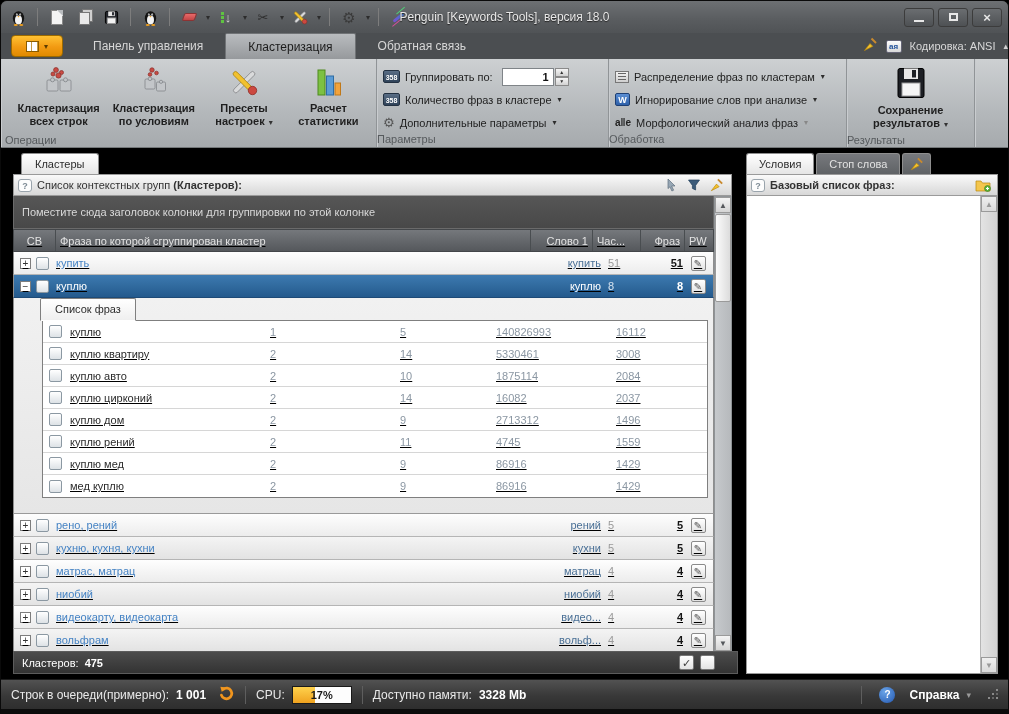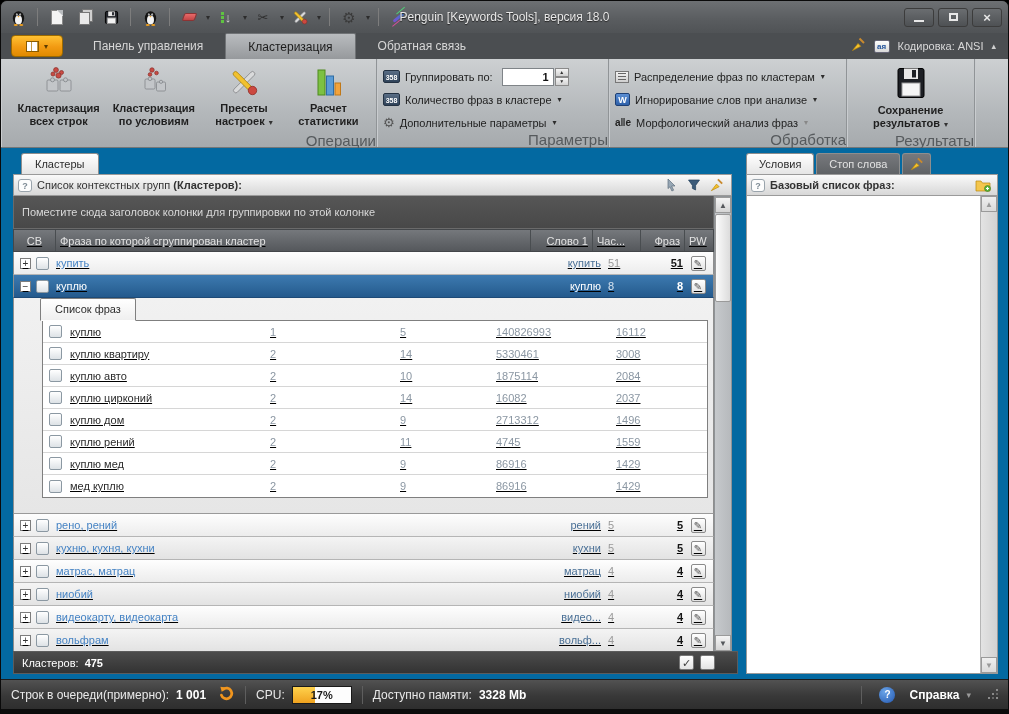--- a/index.html
+++ b/index.html
@@ -32,47 +32,47 @@
   .glyph { font-size:13px; color:#2e2e2e; line-height:1; }
 
   
   .tabrow { position:absolute; left:0; top:32px; width:100%; height:26px; background:#4b4e51; display:flex; align-items:flex-end; }
   .appmenu { width:52px; height:22px; margin:0 8px 0 10px; border-radius:4px; background:linear-gradient(#ffc133,#f29a12 55%,#e08a00); border:1px solid #9c6a00; display:flex; align-items:center; justify-content:center; gap:4px; margin-bottom:2px; }
   .appmenu .pages { width:13px; height:11px; background:#fff; border:1px solid #8a5c00; display:flex; }
   .appmenu .pages i { flex:1; border-right:1px solid #c89a40; }
   .appmenu .dd { color:#5c3c00; }
   .rtab { height:26px; padding:0 22px; display:flex; align-items:center; color:#d6d6d6; font-size:12px; }
   .rtab.active { background:linear-gradient(#b9bcbf,#96999c); color:#1c1c1c; border-radius:2px 2px 0 0; border:1px solid #707376; border-bottom:none; }
-  .tabrow-right { margin-left:auto; display:flex; align-items:center; gap:8px; padding-right:12px; color:#d8d8d8; font-size:11px; height:100%; }
+  .tabrow-right { margin-left:auto; display:flex; align-items:center; gap:8px; color:#d8d8d8; font-size:11px; height:100%; }
   .enc-ic { width:16px; height:13px; background:linear-gradient(#fdfdfd,#d8d8d8); border:1px solid #667; font-size:8px; line-height:11px; text-align:center; color:#23539c; font-weight:bold; border-radius:2px; }
   .chev { color:#cfcfcf; font-size:9px; }
 
   
   .ribbon { position:absolute; left:0; top:58px; width:100%; height:89px; background:linear-gradient(#cdd0d2,#b4b8bb 60%,#a6aaad); border-bottom:1px solid #737779; display:flex; }
   .rgroup { position:relative; height:100%; border-right:1px solid #909497; box-shadow:1px 0 0 #c9cccf inset; display:flex; flex-direction:column; }
   .rg-body { flex:1; display:flex; align-items:flex-start; padding:4px 6px 0 6px; }
-  .rg-label { height:17px; text-align:right; color:#565a5d; font-size:15px; line-height:15px; }
+  .rg-label { height:17px; text-align:left; color:#565a5d; font-size:11px; line-height:15px; }
   .bigbtn { width:96px; height:70px; display:flex; flex-direction:column; align-items:center; padding-top:2px; border-radius:3px; }
   .bigbtn .cap { font-size:11px; font-weight:bold; color:#1f1f1f; text-align:center; line-height:13px; margin-top:3px; }
   .bigbtn .cap .dd { font-size:8px; color:#333; }
   .rg-rows { display:flex; flex-direction:column; gap:4px; padding-top:4px; }
   .srow { display:flex; align-items:center; gap:5px; font-size:11px; color:#222; height:19px; }
   .badge358 { width:17px; height:13px; background:linear-gradient(#5a6e86,#2f4258); color:#fff; font-size:7px; font-weight:bold; text-align:center; line-height:13px; border-radius:2px; border:1px solid #233142; }
   .wicon { width:15px; height:13px; background:linear-gradient(#5b8fd4,#2d5fa8); color:#fff; font-size:9px; font-weight:bold; text-align:center; line-height:13px; border:1px solid #1d3f74; border-radius:2px; }
   .aeicon { font-size:10px; color:#222; font-weight:bold; letter-spacing:0; }
   .listicon { width:14px; height:12px; background:linear-gradient(#f2f2f2,#cfcfcf); border:1px solid #777; display:flex; flex-direction:column; justify-content:space-evenly; padding:0 2px; }
   .listicon i { height:1px; background:#666; }
   .gearsm { font-size:13px; color:#555; line-height:1; }
   .spinbox { display:flex; margin-left:4px; }
   .spin-input { width:52px; height:18px; background:#fff; border:1px solid #7f8488; font-size:11px; font-weight:bold; color:#111; text-align:right; padding:2px 4px 0 0; }
   .spin-ud { width:14px; height:18px; display:flex; flex-direction:column; margin-left:1px; }
   .spin-ud span { flex:1; background:linear-gradient(#f5f5f5,#d2d2d2); border:1px solid #8a8a8a; font-size:5px; color:#333; text-align:center; line-height:7px; }
 
   
-  .content { position:absolute; left:0; top:147px; width:100%; height:531px; background:#0369a1; }
+  .content { position:absolute; left:0; top:147px; width:100%; height:531px; background:#000000; }
 
   .panel-tab { position:absolute; height:22px; padding:0 13px; background:linear-gradient(#ffffff,#e4e4e4); border:1px solid #8e8e8e; border-bottom:none; border-radius:3px 3px 0 0; font-size:11px; color:#2c2c2c; line-height:21px; }
   .phead { position:absolute; height:22px; background:linear-gradient(#fafafa,#d7d7d7); border:1px solid #9a9a9a; display:flex; align-items:center; font-size:11px; color:#333; padding:0 4px; }
   .qmark { width:14px; height:13px; border:1px solid #9aa4ac; border-radius:3px; background:#fdfdfd; color:#7d8a94; font-size:9px; font-weight:bold; text-align:center; line-height:12px; margin-right:5px; }
   .phead .hbtns { margin-left:auto; display:flex; gap:2px; }
   .hbtn { width:21px; height:18px; display:flex; align-items:center; justify-content:center; border-radius:2px; }
 
   
   .groupby { position:absolute; background:linear-gradient(#565656,#484848); border:1px solid #6a6a6a; border-top:none; color:#d9d9d9; font-size:11px; display:flex; align-items:center; padding-left:8px; }
   .grid { position:absolute; background:#454545; }

